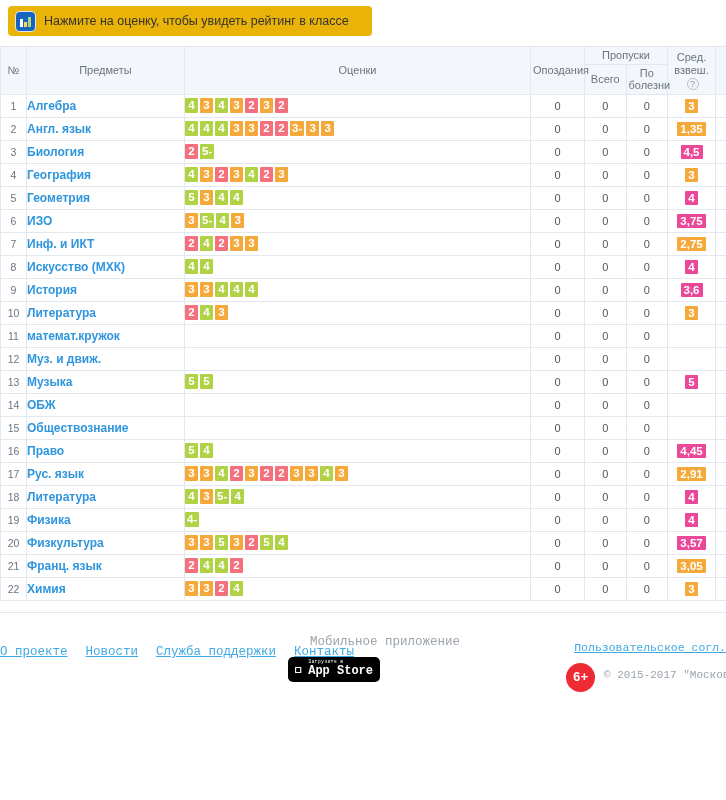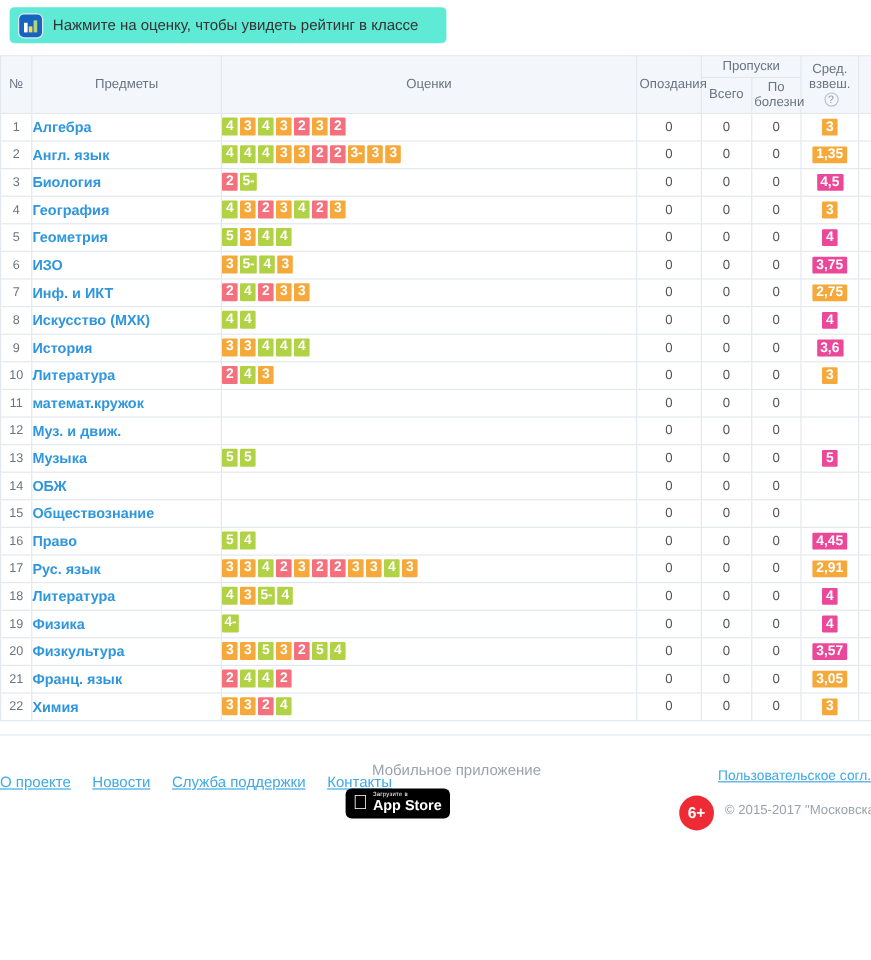--- a/index.html
+++ b/index.html
@@ -9,21 +9,21 @@
     background: #ffffff;
     font-family: "Liberation Sans", sans-serif;
     overflow: hidden;
   }
 
   
   .notice {
     margin: 6px 0 0 8px;
     width: 364px;
     height: 30px;
-    background: #5eead4;
+    background: #eab308;
     border-radius: 4px;
     display: flex;
     align-items: center;
     padding: 0 8px;
   }
   .notice-icon {
     width: 19px; height: 19px;
     border-radius: 4px;
     background: #1565c0;
     position: relative;
@@ -141,20 +141,21 @@
   }
 
   
   .footer {
     position: absolute;
     left: 0; top: 612px;
     width: 726px;
     height: 80px;
     border-top: 1px solid #e3e8ee;
     padding-top: 16px;
+    font-family: Liberation Mono, monospace;
   }
   .f-links {
     position: absolute; left: 0; top: 32px;
     font-size: 12.5px;
   }
   .f-links a {
     color: #3fa9e4;
     text-decoration: underline;
     margin-right: 18px;
     cursor: pointer;

